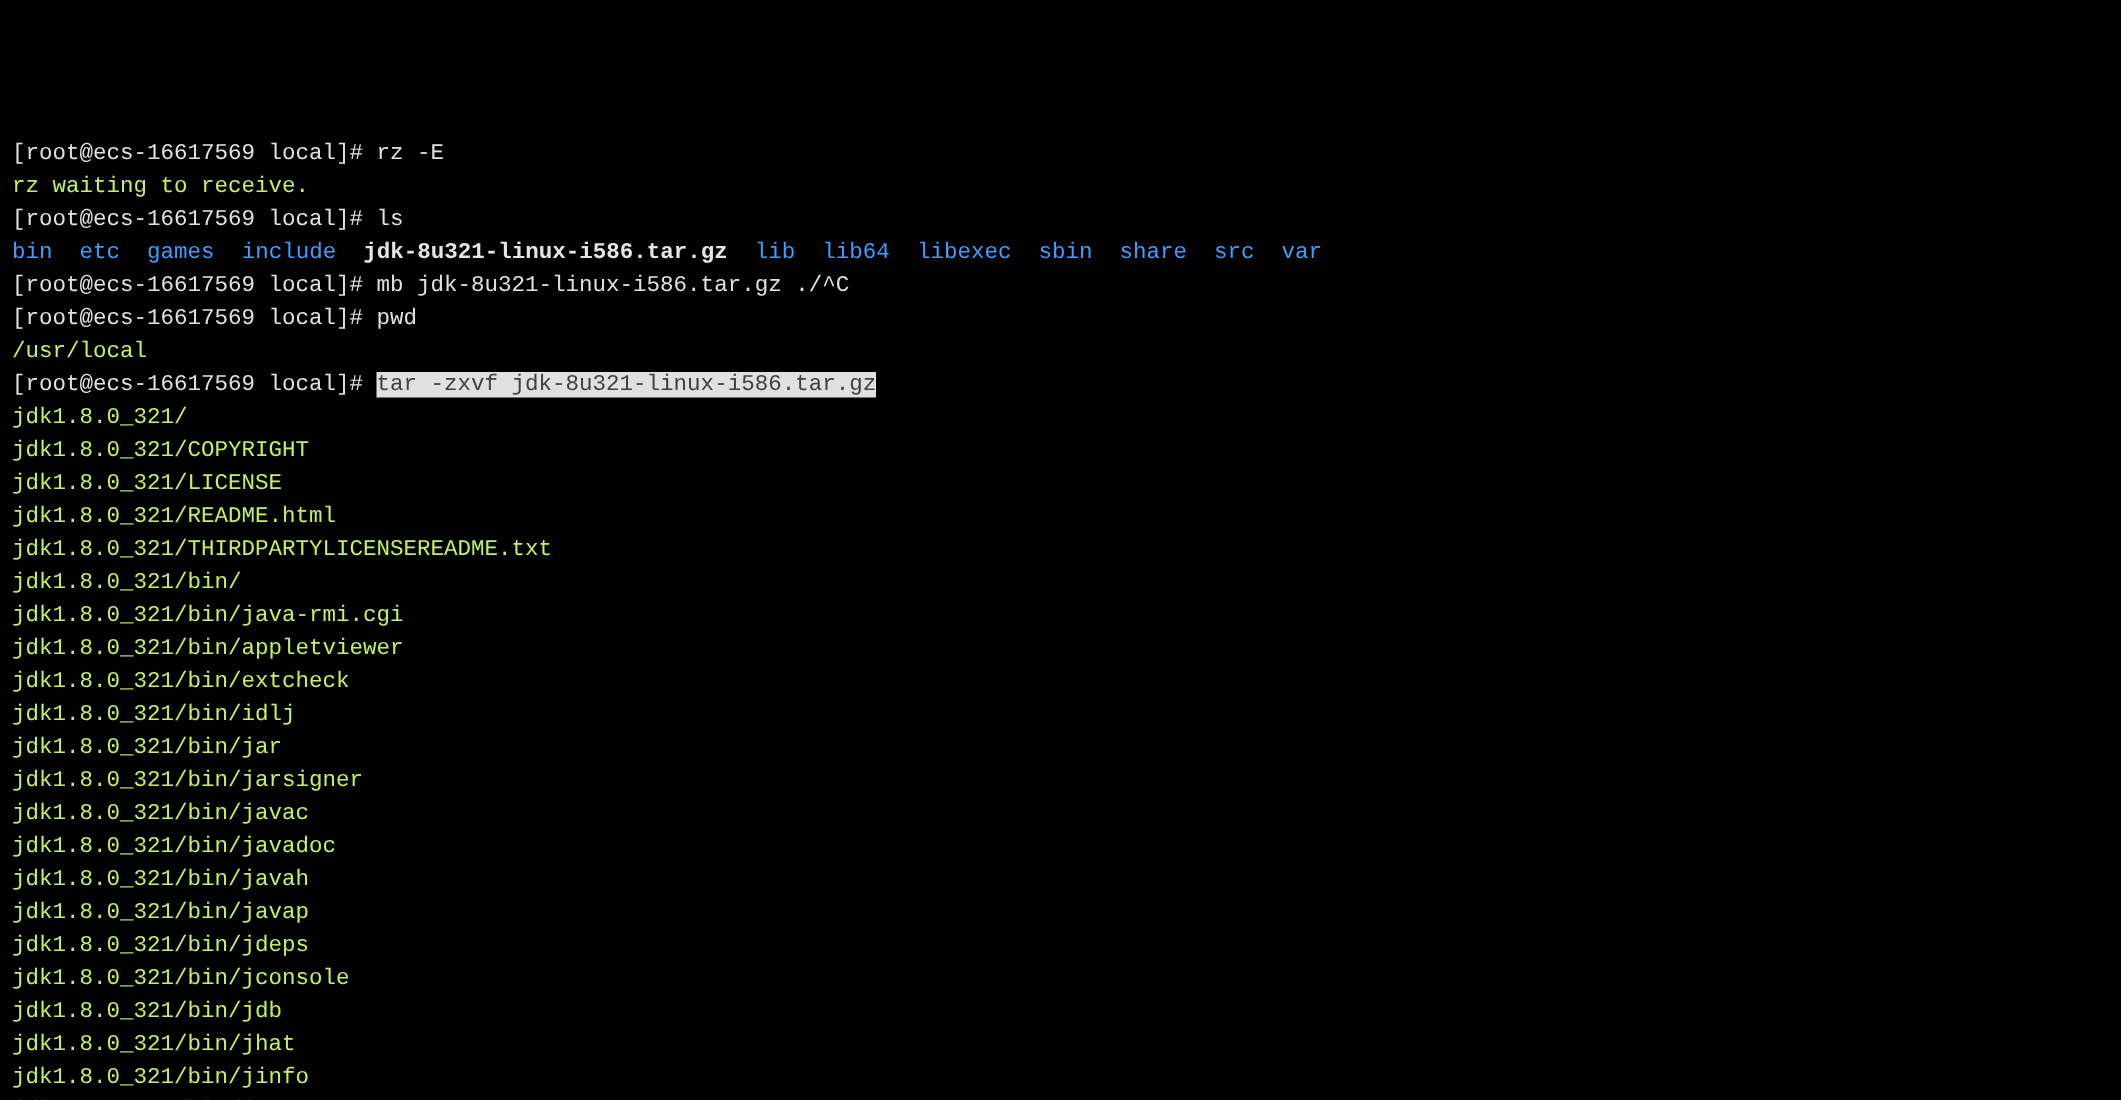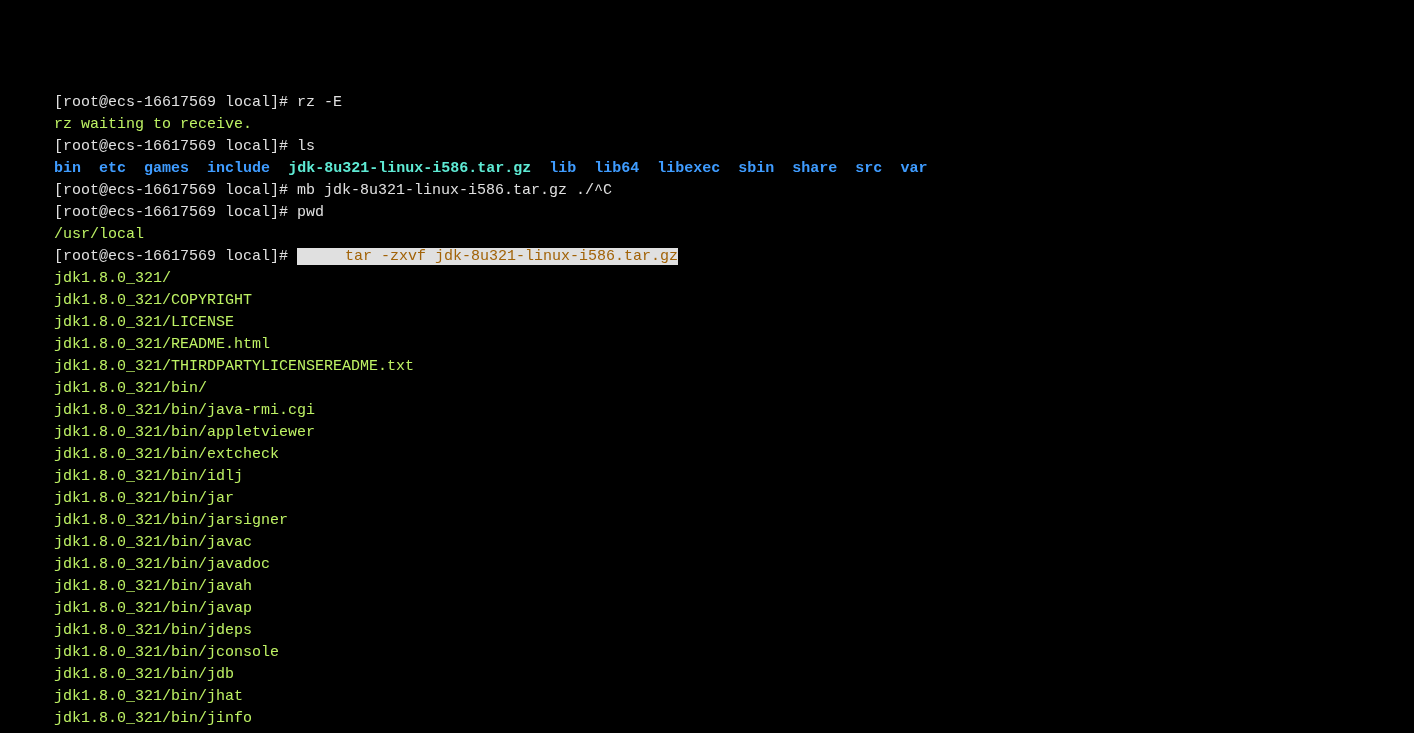--- a/index.html
+++ b/index.html
@@ -14,40 +14,38 @@
       font-size: 15px;
       line-height: 22px;
       padding: 4px 8px;
       width: 1414px;
       height: 733px;
       overflow: hidden;
       white-space: pre;
     }
     .line {
       display: block;
-      margin-left: 46px;
     }
     .prompt {
       color: #e0e0e0;
     }
     .cmd {
       color: #e0e0e0;
     }
     .blue-item {
       color: #3f9cff;
-      font-weight: bold;
+      font-weight: normal;
     }
     .red {
-      color: #5eead4;
+      color: #e5e5e5;
       font-weight: bold;
     }
     .highlight {
       background-color: #e0e0e0;
-      color: #a16207;
-      padding-left: 48px;
+      color: #404040;
     }
     .output {
       color: #bef264;
     }
   </style>
 </head>
 <body>
 
 
 

